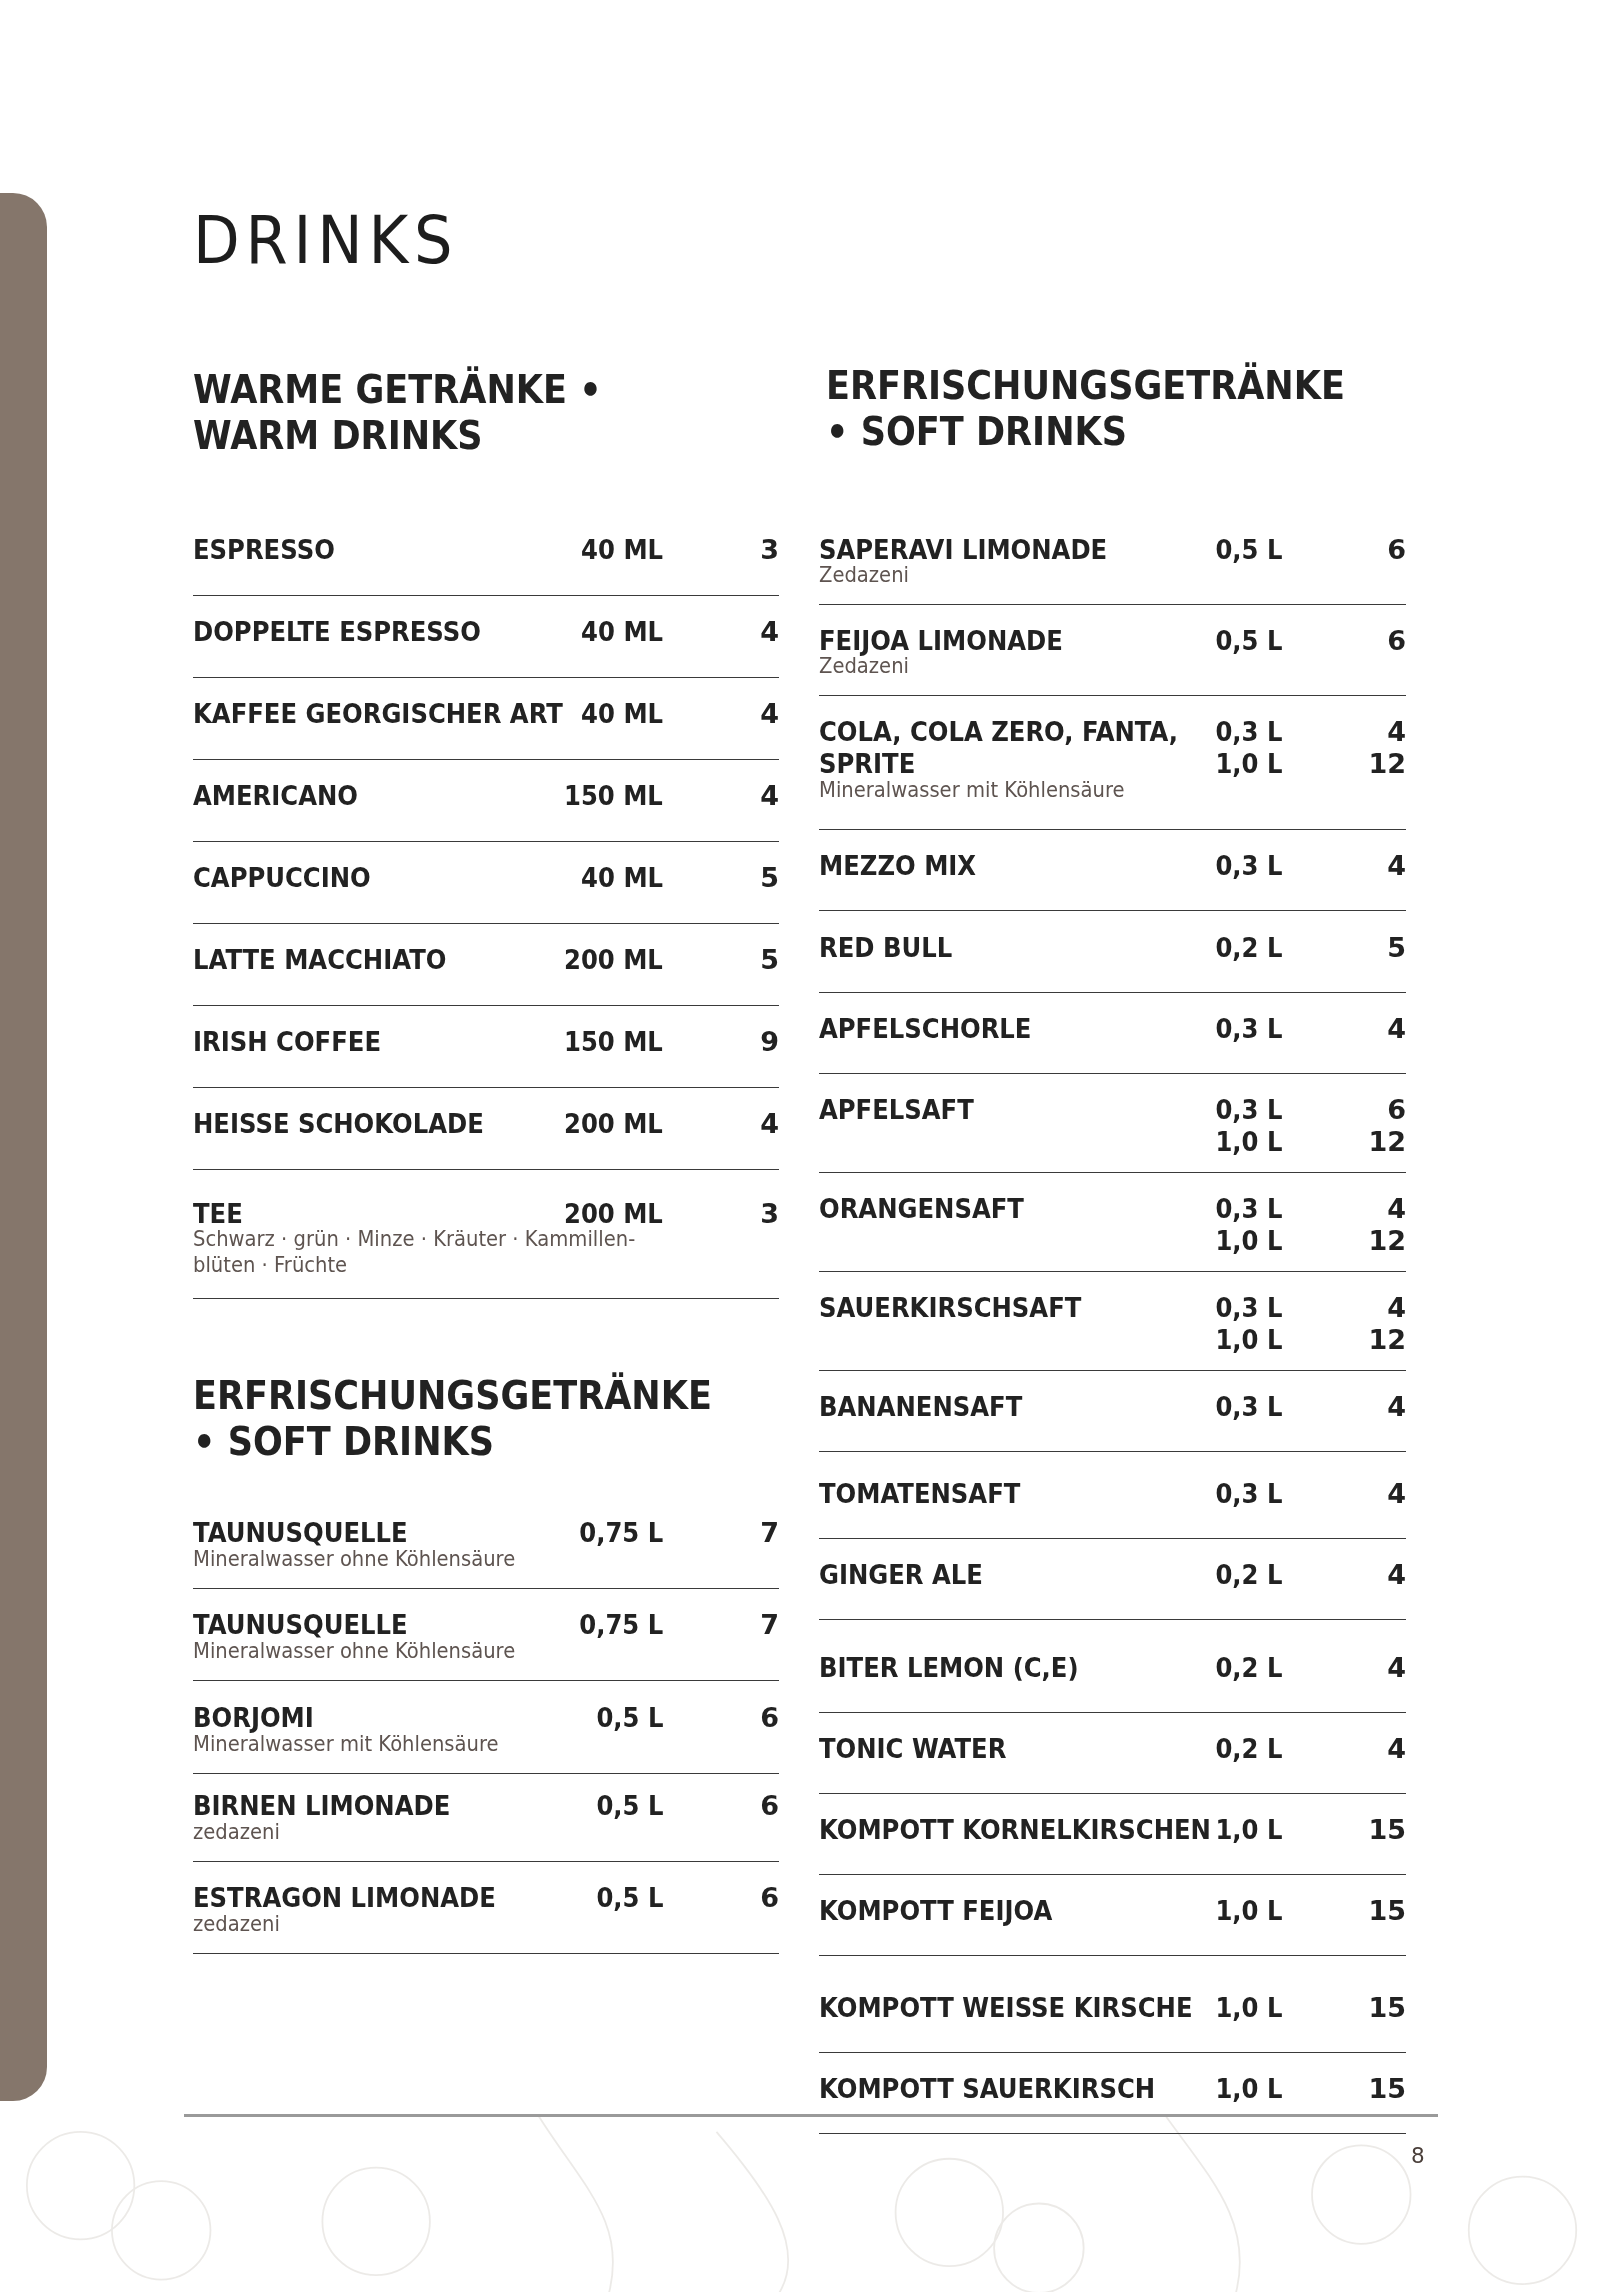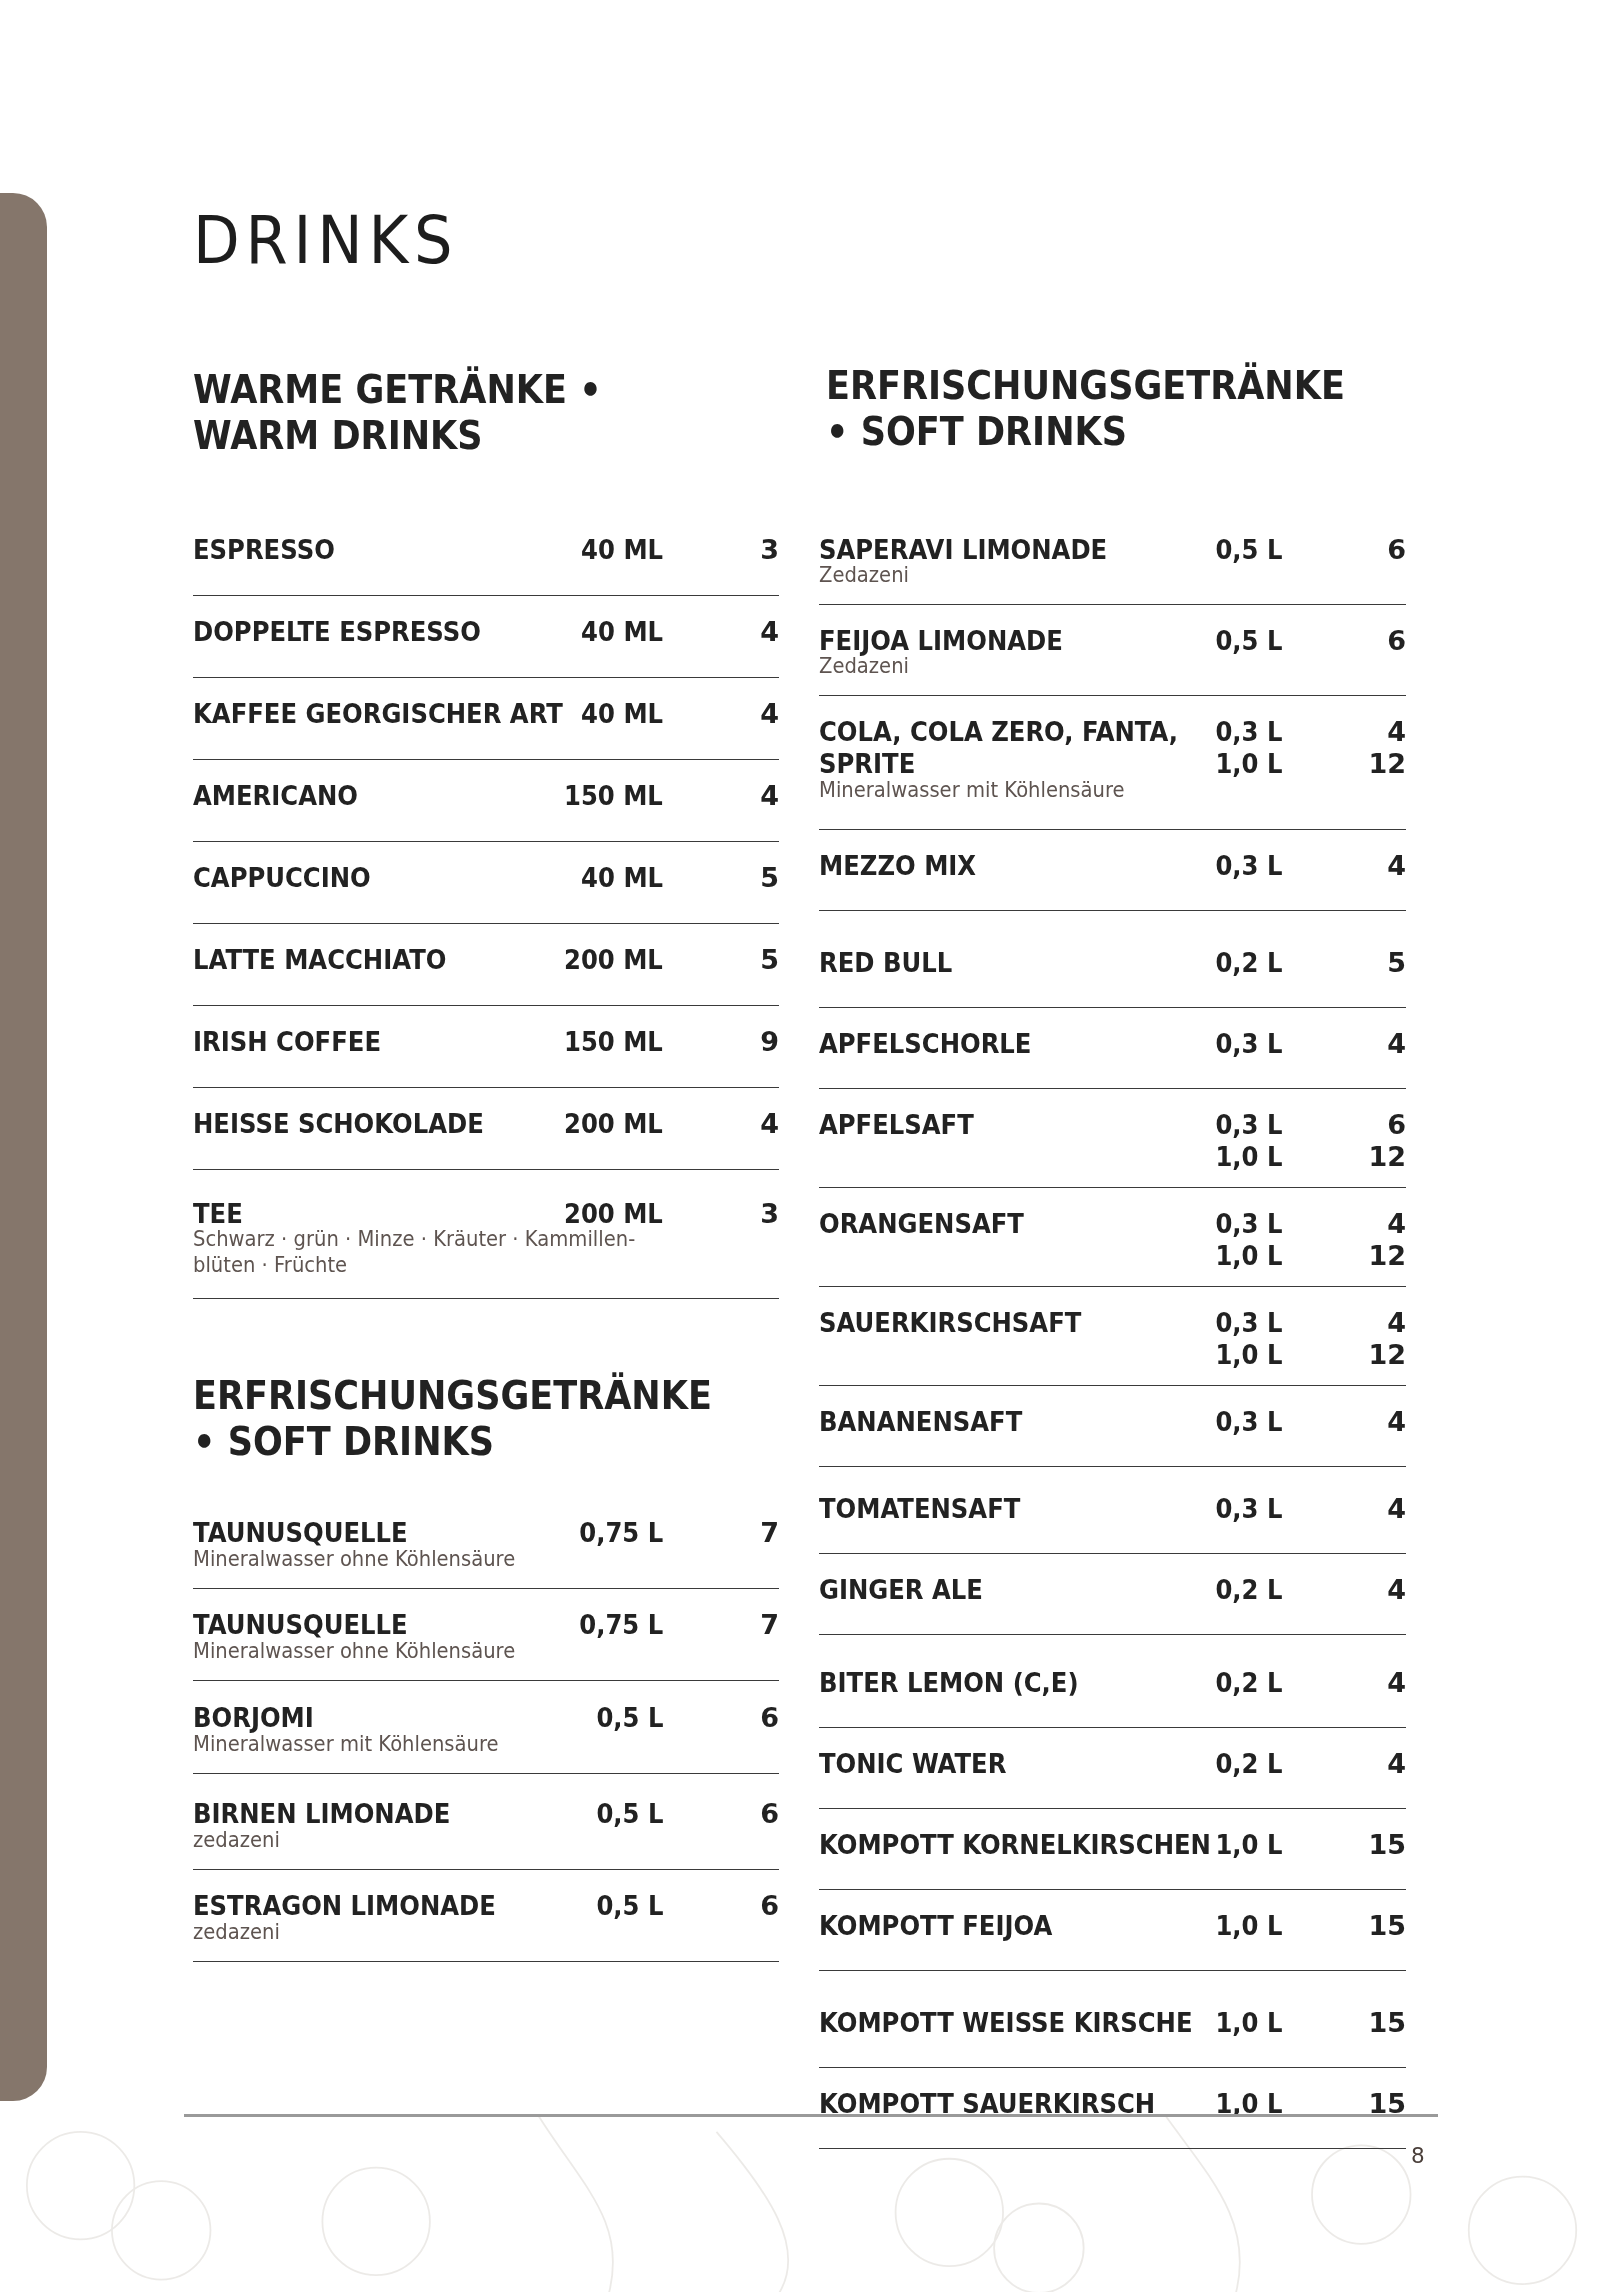--- a/index.html
+++ b/index.html
@@ -104,21 +104,21 @@
       <div class="vol" style="top: 15px; right: 116px;">0,75 L</div>
       <div class="price" style="top: 15px;">7</div>
       <div class="sub" style="top: 44px;">Mineralwasser ohne Köhlensäure</div>
     </div>
     <div class="row" style="height: 87px; margin-bottom: 5.4px;">
       <div class="name" style="top: 15px;">TAUNUSQUELLE</div>
       <div class="vol" style="top: 15px; right: 116px;">0,75 L</div>
       <div class="price" style="top: 15px;">7</div>
       <div class="sub" style="top: 44px;">Mineralwasser ohne Köhlensäure</div>
     </div>
-    <div class="row" style="height: 87px; margin-bottom: 9px; text-decoration: underline;">
+    <div class="row" style="height: 87px; margin-bottom: 1px; text-decoration: underline;">
       <div class="name" style="top: 15px;">BORJOMI</div>
       <div class="vol" style="top: 15px; right: 116px;">0,5 L</div>
       <div class="price" style="top: 15px;">6</div>
       <div class="sub" style="top: 44px;">Mineralwasser mit Köhlensäure</div>
     </div>
     <div class="row" style="height: 87px; margin-bottom: 5.4px;">
       <div class="name" style="top: 15px;">BIRNEN LIMONADE</div>
       <div class="vol" style="top: 15px; right: 116px;">0,5 L</div>
       <div class="price" style="top: 15px;">6</div>
       <div class="sub" style="top: 44px;">zedazeni</div>
@@ -145,21 +145,21 @@
     </div>
     <div class="row" style="height: 134px; margin-bottom: 0px;">
       <div class="name" style="top: 19.7px;">COLA, COLA ZERO, FANTA,</div>
       <div class="name" style="top: 52px;">SPRITE</div>
       <div class="vol" style="top: 19.7px; right: 124px;">0,3 L</div>
       <div class="vol" style="top: 52px; right: 124px;">1,0 L</div>
       <div class="price" style="top: 19.7px;">4</div>
       <div class="price" style="top: 52px;">12</div>
       <div class="sub" style="top: 81px;">Mineralwasser mit Köhlensäure</div>
     </div>
-    <div class="row" style="height: 81px; margin-bottom: 16px;">
+    <div class="row" style="height: 81px; margin-bottom: 1px;">
       <div class="name" style="top: 19.7px;">MEZZO MIX</div>
       <div class="vol" style="top: 19.7px; right: 124px;">0,3 L</div>
       <div class="price" style="top: 19.7px;">4</div>
     </div>
     <div class="row" style="height: 81px; margin-bottom: 0px;">
       <div class="name" style="top: 19.7px;">RED BULL</div>
       <div class="vol" style="top: 19.7px; right: 124px;">0,2 L</div>
       <div class="price" style="top: 19.7px;">5</div>
     </div>
     <div class="row" style="height: 81px; margin-bottom: 0px;">

